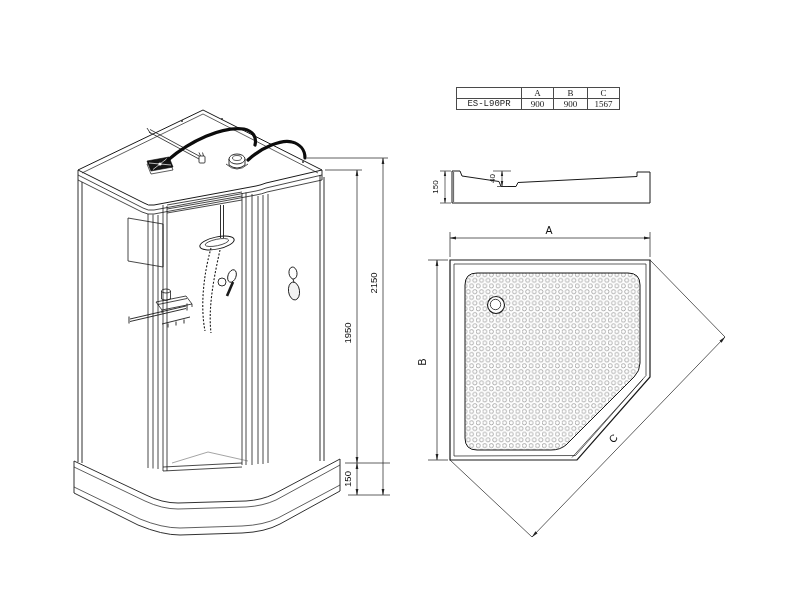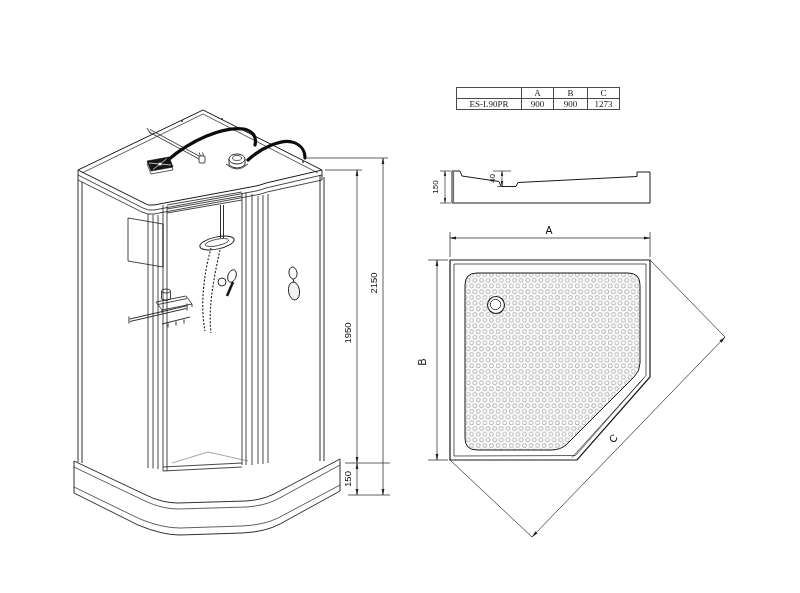--- a/index.html
+++ b/index.html
@@ -5,21 +5,21 @@
   html,body{margin:0;padding:0;background:#fff;}
   .canvas{position:relative;width:800px;height:593px;background:#ffffff;overflow:hidden;
           font-family:"Liberation Sans",sans-serif;}
   .fig{position:absolute;}
   svg{display:block;}
   svg text{font-family:"Liberation Sans",sans-serif;fill:#111;}
   .spec{position:absolute;left:456px;top:87px;border-collapse:collapse;background:#fff;
         font-family:"Liberation Serif",serif;font-size:9px;color:#222;}
   .spec td{border:1px solid #4a4a4a;width:31px;height:10px;line-height:10px;
            text-align:center;padding:0;}
-  .spec td.model-col{width:64px;}
+  .spec td.model-col{width:64px;font-family:Liberation Mono, monospace;}
   .spec td.b-col{width:33px;}
 </style>
 </head>
 <body>
 
 <div class="canvas">
 
   <div class="fig" style="left:50px;top:15px;width:350px;height:565px;">
   <svg width="350" height="565" viewBox="0 0 350 565">
     <defs>
@@ -197,18 +197,18 @@
       <tr>
         <td class="model-col"></td>
         <td>A</td>
         <td class="b-col">B</td>
         <td>C</td>
       </tr>
       <tr>
         <td class="model-col">ES-L90PR</td>
         <td>900</td>
         <td class="b-col">900</td>
-        <td>1273</td>
+        <td>1567</td>
       </tr>
     </tbody>
   </table>
 
 </div>
 
 </body></html>

